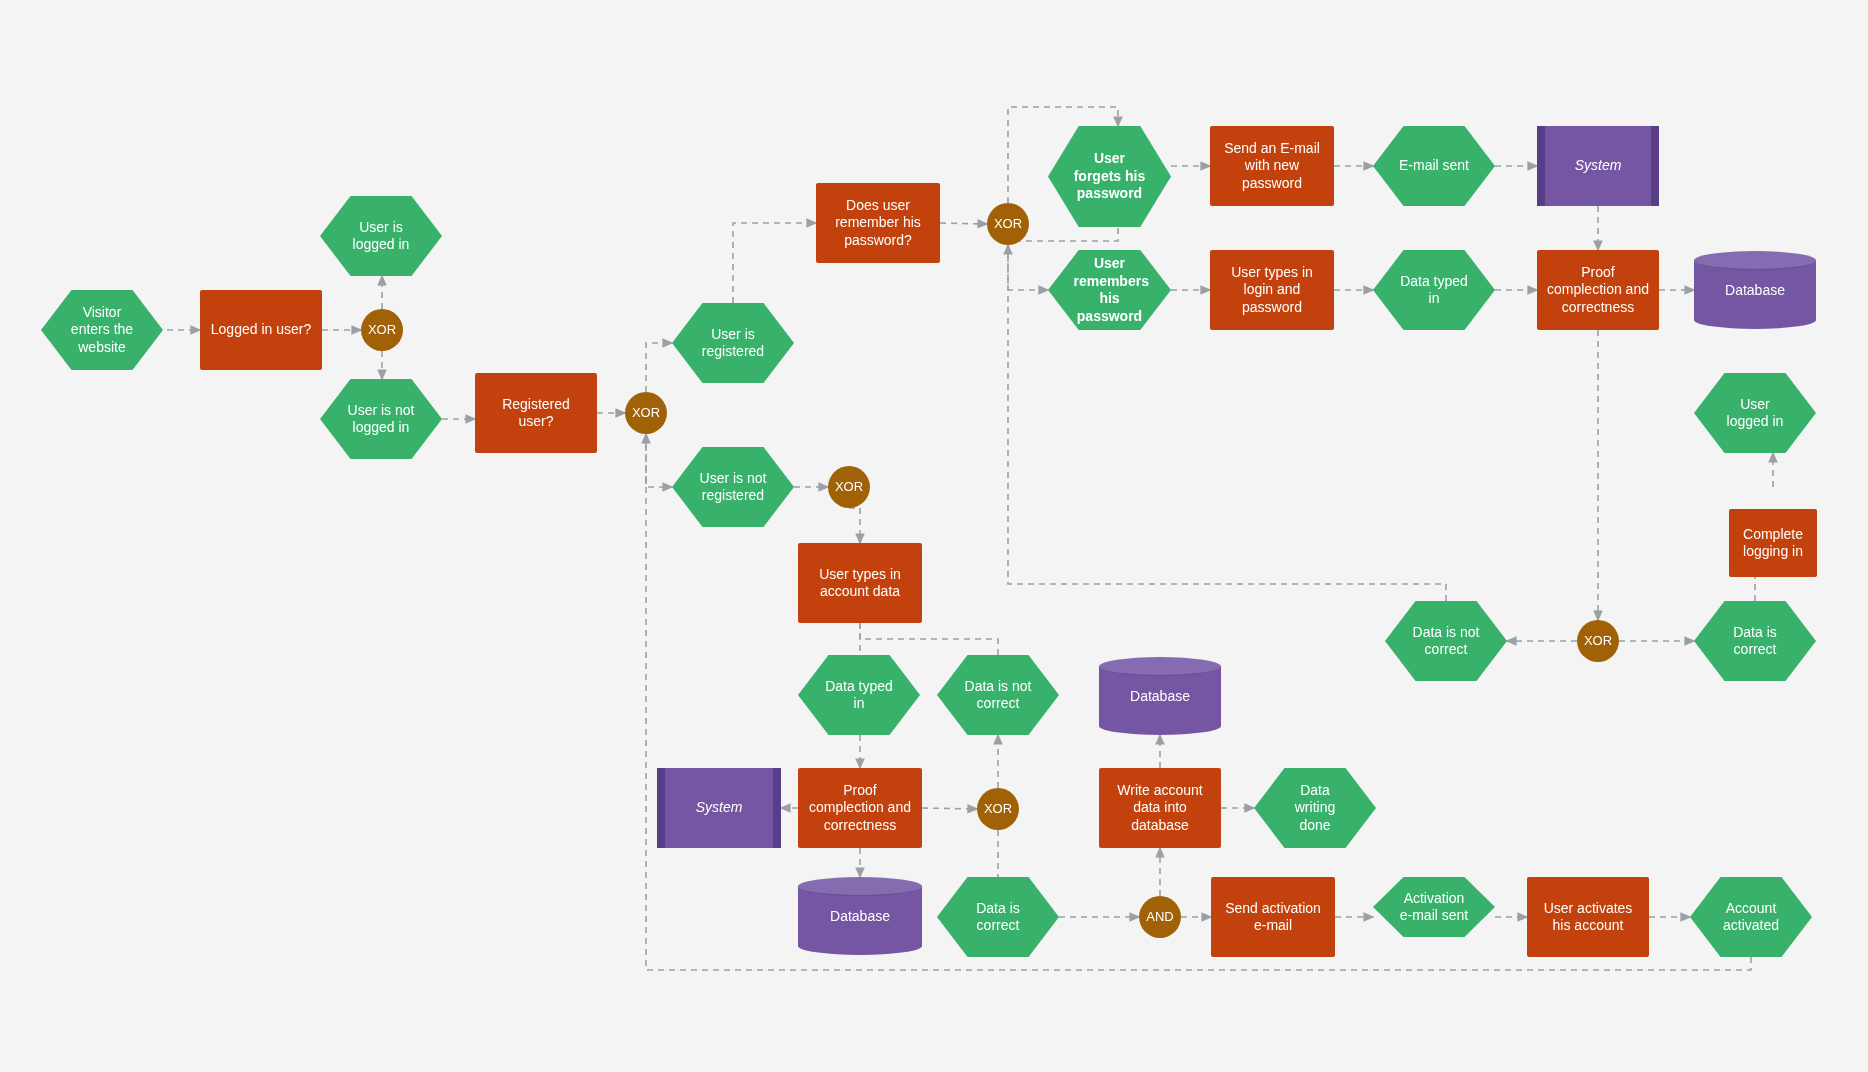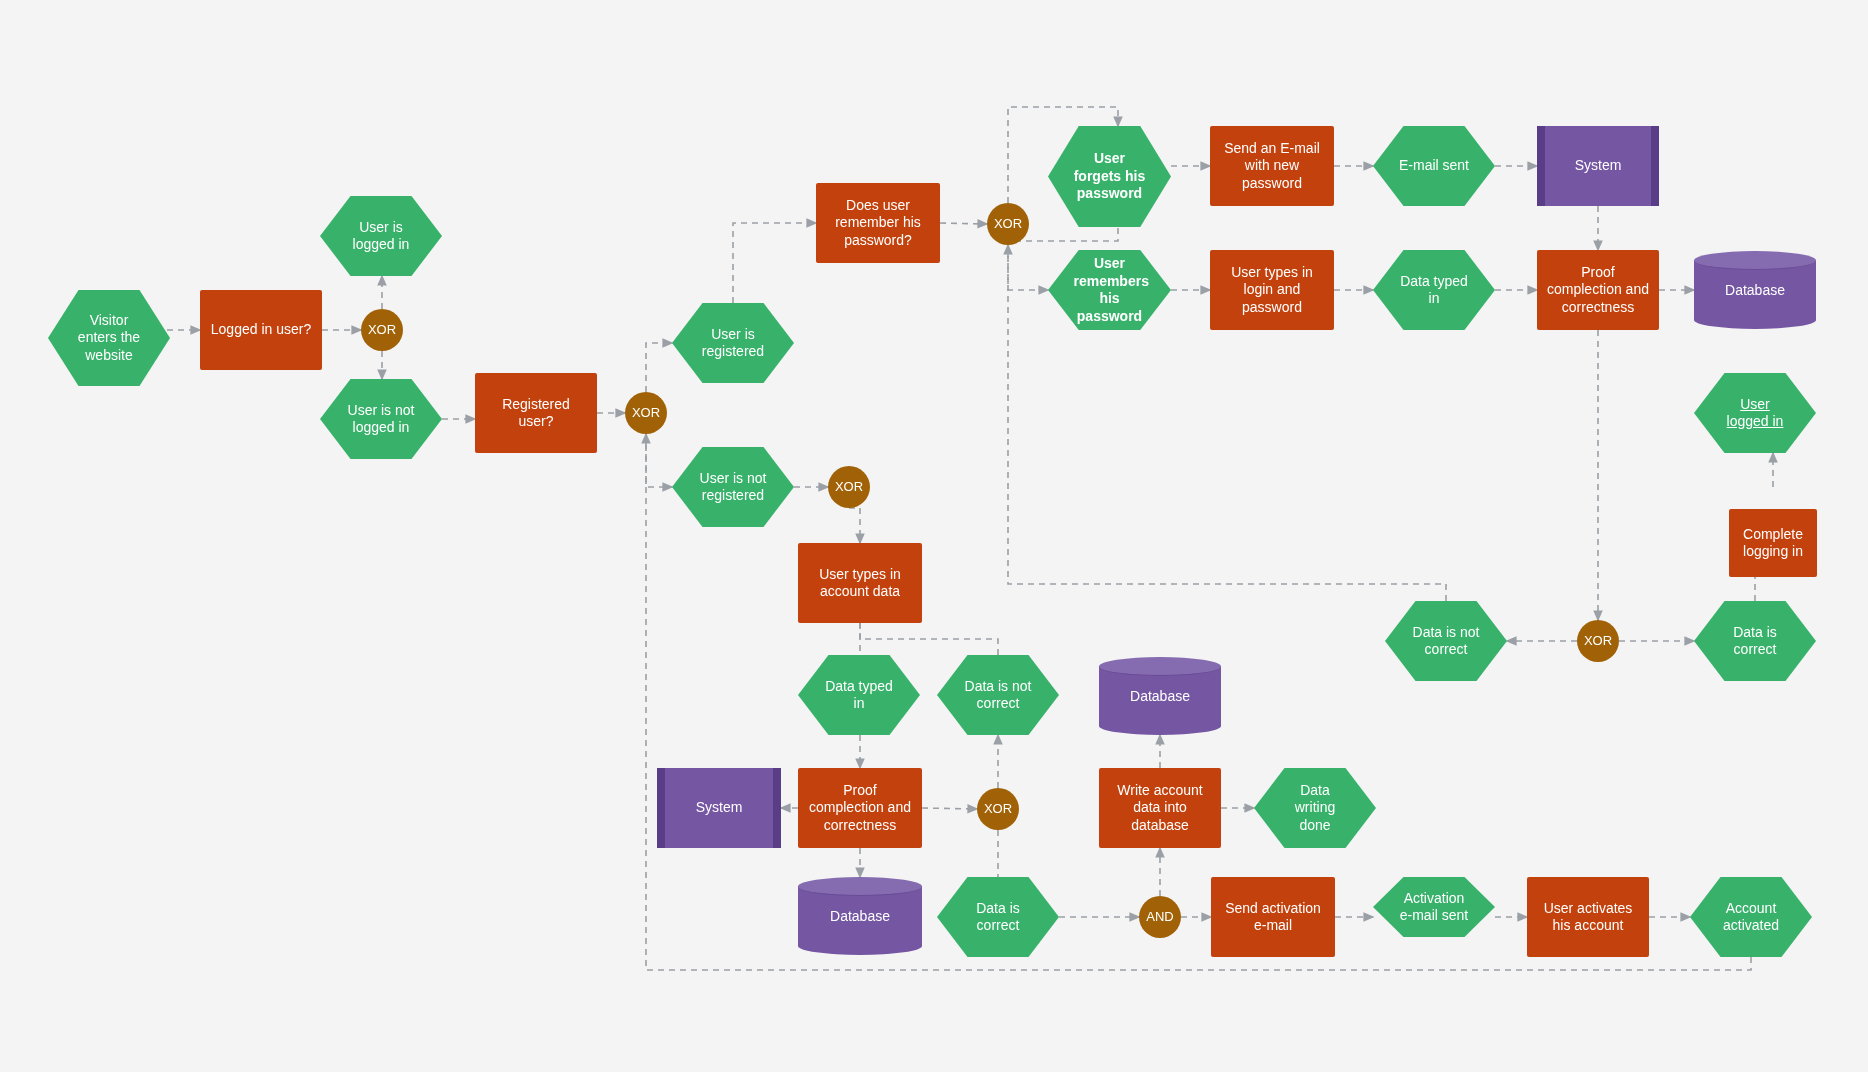--- a/index.html
+++ b/index.html
@@ -2,21 +2,21 @@
 <html><head>
 <meta charset="utf-8">
 <style>
   html,body{margin:0;padding:0;background:#f4f4f5;font-family:Arial,Helvetica,sans-serif;}
   #stage{position:relative;width:1868px;height:1072px;}
   svg{position:absolute;inset:0;width:1868px;height:1072px;}
   .node{position:absolute;display:flex;align-items:center;justify-content:center;text-align:center;color:#fff;font-size:14px;line-height:1.25;padding:0 10px;box-sizing:border-box;}
   .rect{border-radius:2px;}
   .green{background:#38b26b;}
   .blue{background:#c2410c;}
-  .purple{background:#7556a3;}
+  .purple{background:#7556a3;font-style:italic;}
   .hex{clip-path:polygon(25% 0,75% 0,100% 50%,75% 100%,25% 100%,0 50%);} 
   .hex span{max-width:70%;}
   .gate{border-radius:50%;background:#a16207;display:flex;align-items:center;justify-content:center;font-size:13px;}
   .cyl{position:absolute;}
   .cyl .body{position:absolute;inset:0;background:#7556a3;}
   .cyl .top{position:absolute;left:0;right:0;top:-9px;height:18px;border-radius:50%;background:#856bb0;border-bottom:1px solid #6a4c96;}
   .cyl .bot{position:absolute;left:0;right:0;bottom:-9px;height:18px;border-radius:50%;background:#7556a3;}
   .cyl .lbl{position:absolute;inset:0;display:flex;align-items:center;justify-content:center;color:#fff;font-size:14px;}
   .sys .bar{position:absolute;top:0;bottom:0;width:8px;background:#593d87;}
 </style>
@@ -70,21 +70,21 @@
       <path d="M1059,917 L1139,917" fill="none" stroke="#9aa0a6" stroke-width="1.6" stroke-dasharray="6 5" marker-end="url(#ah)"></path>
       <path d="M1160,896 L1160,848" fill="none" stroke="#9aa0a6" stroke-width="1.6" stroke-dasharray="6 5" marker-end="url(#ah)"></path>
       <path d="M1160,768 L1160,735" fill="none" stroke="#9aa0a6" stroke-width="1.6" stroke-dasharray="6 5" marker-end="url(#ah)"></path>
       <path d="M1221,808 L1254,808" fill="none" stroke="#9aa0a6" stroke-width="1.6" stroke-dasharray="6 5" marker-end="url(#ah)"></path>
       <path d="M1181,917 L1211,917" fill="none" stroke="#9aa0a6" stroke-width="1.6" stroke-dasharray="6 5" marker-end="url(#ah)"></path>
       <path d="M1335,917 L1373,917" fill="none" stroke="#9aa0a6" stroke-width="1.6" stroke-dasharray="6 5" marker-end="url(#ah)"></path>
       <path d="M1495,917 L1527,917" fill="none" stroke="#9aa0a6" stroke-width="1.6" stroke-dasharray="6 5" marker-end="url(#ah)"></path>
       <path d="M1649,917 L1690,917" fill="none" stroke="#9aa0a6" stroke-width="1.6" stroke-dasharray="6 5" marker-end="url(#ah)"></path>
       <path d="M1751,957 L1751,970 L646,970 L646,434" fill="none" stroke="#9aa0a6" stroke-width="1.6" stroke-dasharray="6 5" marker-end="url(#ah)"></path>
     </svg>
-<div class="node hex green" style="left: 48px; top: 290px; width: 122px; height: 96px; text-align: center;">
+<div class="node hex green" style="left: 41px; top: 290px; width: 122px; height: 80px; text-align: center;">
       <span>Visitor enters the website</span>
     </div>
     <div class="node rect blue" style="left: 200px; top: 290px; width: 122px; height: 80px;">
       <span>Logged in user?</span>
     </div>
     <div class="node gate" style="left: 361px; top: 309px; width: 42px; height: 42px;">XOR</div>
     <div class="node hex green" style="left: 320px; top: 196px; width: 122px; height: 80px;">
       <span>User is logged in</span>
     </div>
     <div class="node hex green" style="left: 320px; top: 379px; width: 122px; height: 80px;">
@@ -140,21 +140,21 @@
     <div class="node gate" style="left: 1577px; top: 620px; width: 42px; height: 42px;">XOR</div>
     <div class="node hex green" style="left: 1385px; top: 601px; width: 122px; height: 80px;">
       <span>Data is not correct</span>
     </div>
     <div class="node hex green" style="left: 1694px; top: 601px; width: 122px; height: 80px;">
       <span>Data is correct</span>
     </div>
     <div class="node rect blue" style="left: 1729px; top: 509px; width: 88px; height: 68px;">
       <span>Complete logging in</span>
     </div>
-    <div class="node hex green" style="left: 1694px; top: 373px; width: 122px; height: 80px; text-decoration: underline;">
+    <div class="node hex green" style="left: 1694px; top: 373px; width: 122px; height: 80px;">
       <span>User logged in</span>
     </div>
     <div class="node rect blue" style="left: 798px; top: 543px; width: 124px; height: 80px;">
       <span>User types in account data</span>
     </div>
     <div class="node hex green" style="left: 798px; top: 655px; width: 122px; height: 80px;">
       <span>Data typed in</span>
     </div>
     <div class="node rect blue" style="left: 798px; top: 768px; width: 124px; height: 80px;">
       <span>Proof complection and correctness</span>

